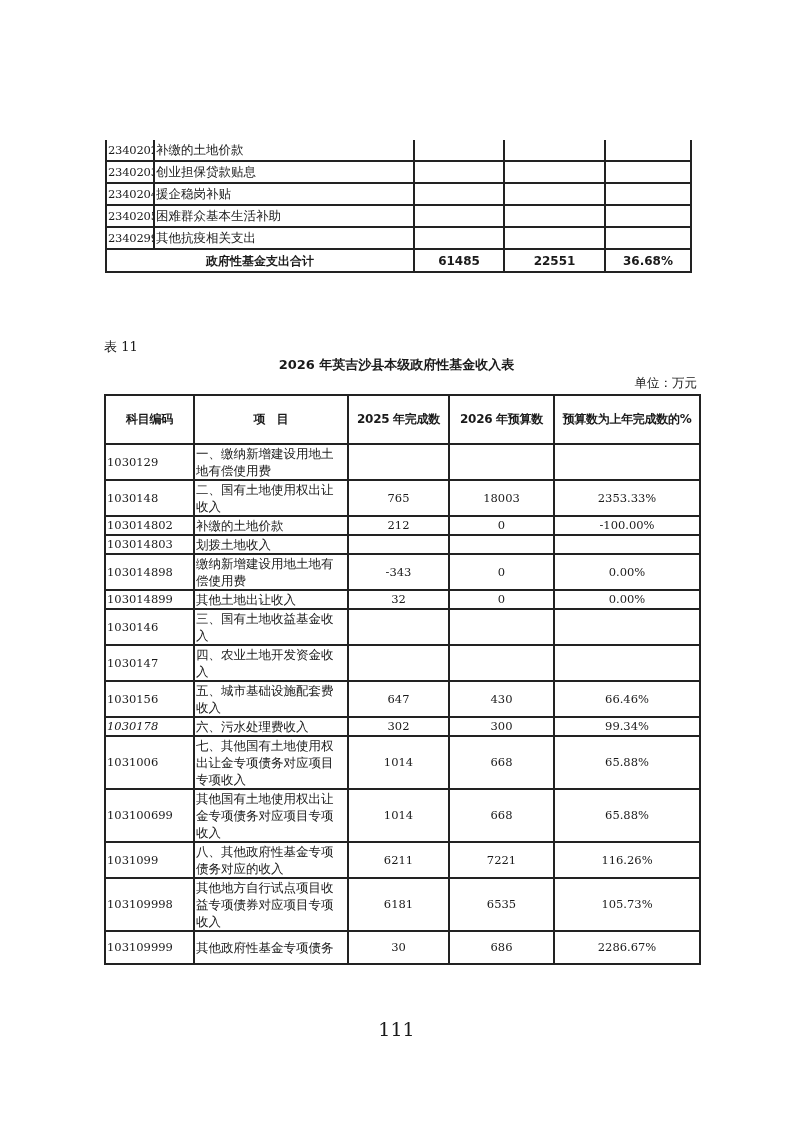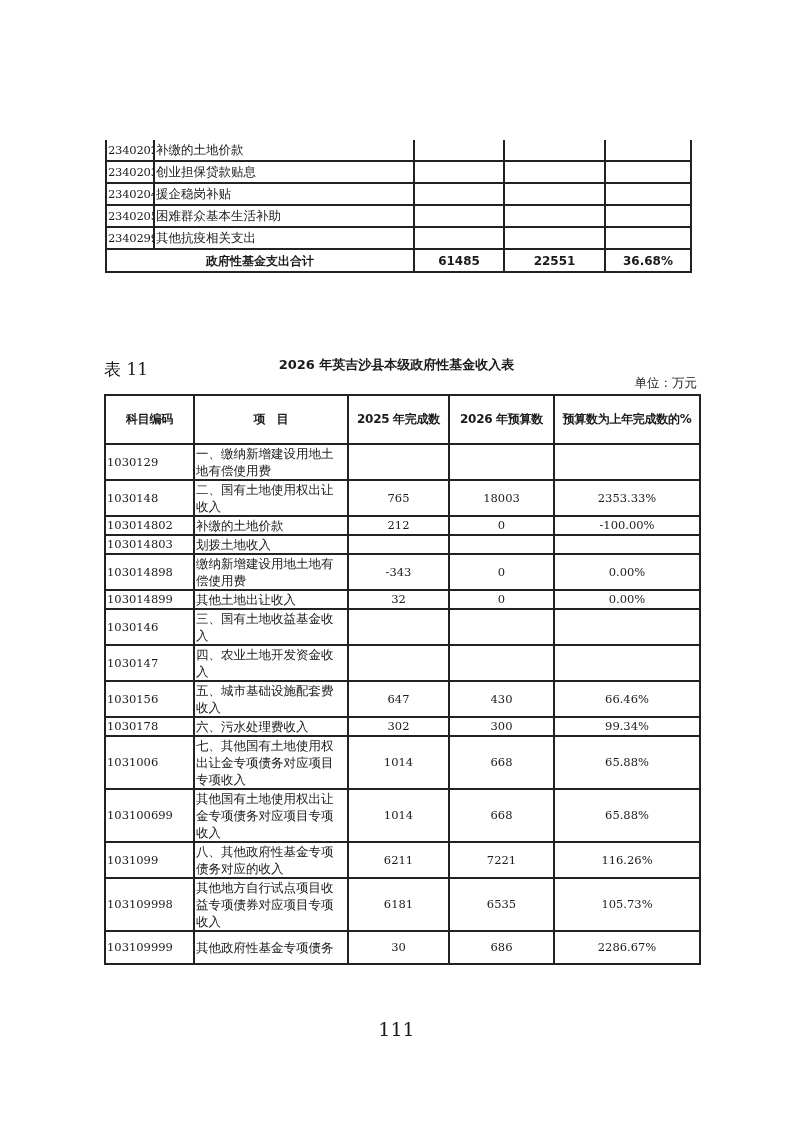--- a/index.html
+++ b/index.html
@@ -11,21 +11,21 @@
 
   
   #t1 { left: 105px; top: 140px; width: 585px; }
   #t1 td { border-left: 2px solid #222; border-right: 2px solid #222; border-bottom: 2px solid #222;
            font-size: 12.5px; height: 20px; line-height: 20px; white-space: nowrap; }
   #t1 td.code { font-size: 11.5px; padding-left: 1px; letter-spacing: -0.2px; }
   #t1 td.name { padding-left: 1px; }
   #t1 tr.total td { font-family: "DejaVu Sans", "Liberation Sans", sans-serif; font-weight: bold;
                     font-size: 12px; height: 21px; text-align: center; }
 
-  .label-table { left: 104px; top: 338px; font-size: 17px; margin-top: 20px; }
+  .label-table { left: 104px; top: 338px; font-size: 13px; }
   .title { left: 0; width: 793px; top: 356px; text-align: center;
            font-family: "DejaVu Sans", "Liberation Sans", sans-serif; font-weight: bold; font-size: 13px; }
   .unit { right: 96px; top: 375px; font-size: 12.5px; margin-left: 30px; }
 
   
   #t2 { left: 104px; top: 394px; width: 595px; }
   #t2 td { border: 2px solid #222; font-size: 12px; line-height: 17px; vertical-align: middle; }
   #t2 td.code { padding-left: 1px; font-size: 11.5px; }
   #t2 td.name { padding-left: 1px; padding-right: 2px; font-size: 12.5px; line-height: 17px; }
   #t2 td.num { text-align: center; font-size: 11.5px; }
@@ -169,21 +169,21 @@
         <td class="num" style="height: 32px;"></td>
       </tr>
       <tr>
         <td class="code" style="height: 32px;">1030156</td>
         <td class="name" style="height: 32px;">五、城市基础设施配套费收入</td>
         <td class="num" style="height: 32px;">647</td>
         <td class="num" style="height: 32px;">430</td>
         <td class="num" style="height: 32px;">66.46%</td>
       </tr>
       <tr>
-        <td class="code" style="height: 16px;">1030178</td>
+        <td class="code" style="height: 16px; font-style: italic;">1030178</td>
         <td class="name" style="height: 16px;">六、污水处理费收入</td>
         <td class="num" style="height: 16px;">302</td>
         <td class="num" style="height: 16px;">300</td>
         <td class="num" style="height: 16px;">99.34%</td>
       </tr>
       <tr>
         <td class="code" style="height: 49px;">1031006</td>
         <td class="name" style="height: 49px;">七、其他国有土地使用权出让金专项债务对应项目专项收入</td>
         <td class="num" style="height: 49px;">1014</td>
         <td class="num" style="height: 49px;">668</td>

